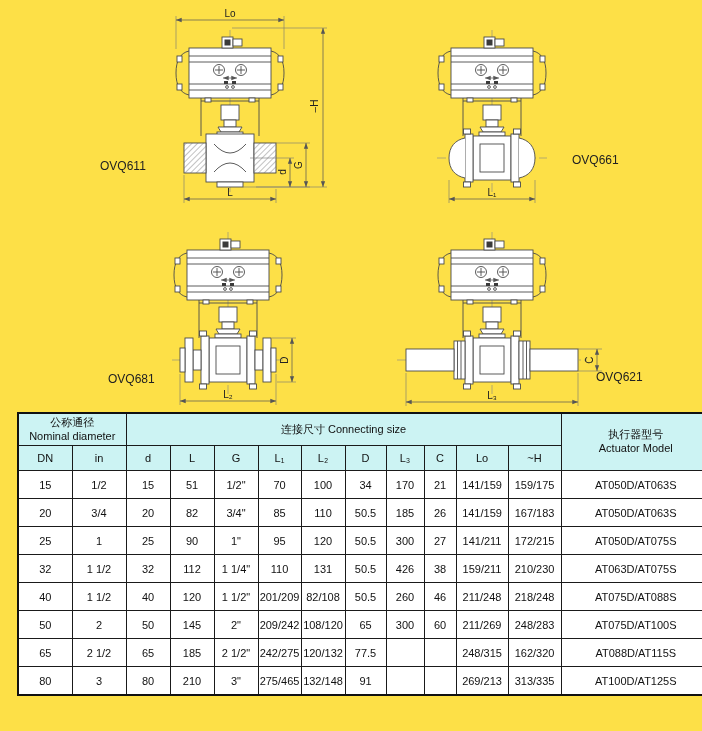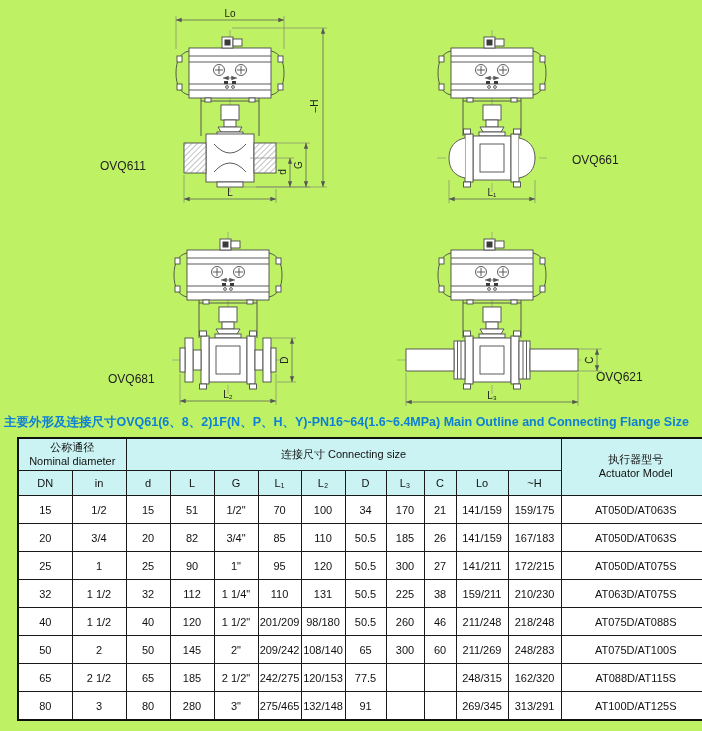--- a/index.html
+++ b/index.html
@@ -1,16 +1,16 @@
 <!DOCTYPE html>
 <html><head>
 <meta charset="utf-8">
 <style>
   html,body{margin:0;padding:0;background:#fff;}
-  .page{width:702px;height:731px;background:#bef264;overflow:hidden;
+  .page{width:702px;height:731px;background:#fde047;overflow:hidden;
         font-family:"Liberation Sans",sans-serif;color:#111;}
   
   #diagrams{display:block;}
   .ln{stroke:#4a4a4a;stroke-width:.9;fill:none;}
   .fw{stroke:#4a4a4a;stroke-width:.9;fill:#fff;}
   .fd{fill:#3a3a3a;stroke:none;}
   .dim{stroke:#555;stroke-width:.7;fill:none;}
   .ext{stroke:#777;stroke-width:.6;fill:none;}
   .cl{stroke:#888;stroke-width:.6;stroke-dasharray:9 3 2 3;fill:none;}
   .dtext{font:10px "Liberation Sans",sans-serif;fill:#222;stroke:none;}
@@ -216,21 +216,20 @@
     <g>
       <line class="ext" x1="-86" y1="123" x2="-86" y2="156"></line>
       <line class="ext" x1="86" y1="123" x2="86" y2="156"></line>
       <line class="dim" x1="-86" y1="152" x2="86" y2="152" marker-start="url(#arr)" marker-end="url(#arr)"></line>
       <text class="dtext" x="0" y="149" text-anchor="middle">L₃</text>
     </g>
     <text class="mtext" x="104" y="131">OVQ621</text>
   </g>
 </svg>
 
-<div class="title">主要外形及连接尺寸OVQ61(6、8、2)1F(N、P、H、Y)-PN16~64(1.6~6.4MPa) Main Outline and Connecting Flange Size</div>
 
 <table class="spec">
   <colgroup>
     <col style="width:54px">
         <col style="width:54px">
         <col style="width:44px">
         <col style="width:44px">
     <col style="width:44px">
         <col style="width:43px">
         <col style="width:44px">
@@ -314,82 +313,82 @@
   </tr>
   <tr>
     <td class="c">32</td>
           <td class="c">1 1/2</td>
           <td>32</td>
           <td>112</td>
           <td>1 1/4"</td>
           <td>110</td>
           <td>131</td>
           <td>50.5</td>
-          <td>225</td>
+          <td>426</td>
           <td>38</td>
           <td>159/211</td>
           <td>210/230</td>
           <td>AT063D/AT075S</td>
   </tr>
   <tr>
     <td class="c">40</td>
           <td class="c">1 1/2</td>
           <td>40</td>
           <td>120</td>
           <td>1 1/2"</td>
           <td>201/209</td>
-          <td>98/180</td>
+          <td>82/108</td>
           <td>50.5</td>
           <td>260</td>
           <td>46</td>
           <td>211/248</td>
           <td>218/248</td>
           <td>AT075D/AT088S</td>
   </tr>
   <tr>
     <td class="c">50</td>
           <td class="c">2</td>
           <td>50</td>
           <td>145</td>
           <td>2"</td>
           <td>209/242</td>
-          <td>108/140</td>
+          <td>108/120</td>
           <td>65</td>
           <td>300</td>
           <td>60</td>
           <td>211/269</td>
           <td>248/283</td>
           <td>AT075D/AT100S</td>
   </tr>
   <tr>
     <td class="c">65</td>
           <td class="c">2 1/2</td>
           <td>65</td>
           <td>185</td>
           <td>2 1/2"</td>
           <td>242/275</td>
-          <td>120/153</td>
+          <td>120/132</td>
           <td>77.5</td>
           <td></td>
           <td></td>
           <td>248/315</td>
           <td>162/320</td>
           <td>AT088D/AT115S</td>
   </tr>
   <tr>
     <td class="c">80</td>
           <td class="c">3</td>
           <td>80</td>
-          <td>280</td>
+          <td>210</td>
           <td>3"</td>
           <td>275/465</td>
           <td>132/148</td>
           <td>91</td>
           <td></td>
           <td></td>
-          <td>269/345</td>
-          <td>313/291</td>
+          <td>269/213</td>
+          <td>313/335</td>
           <td>AT100D/AT125S</td>
   </tr>
 </tbody>
     </table>
 
 </div>
 
 </body></html>

